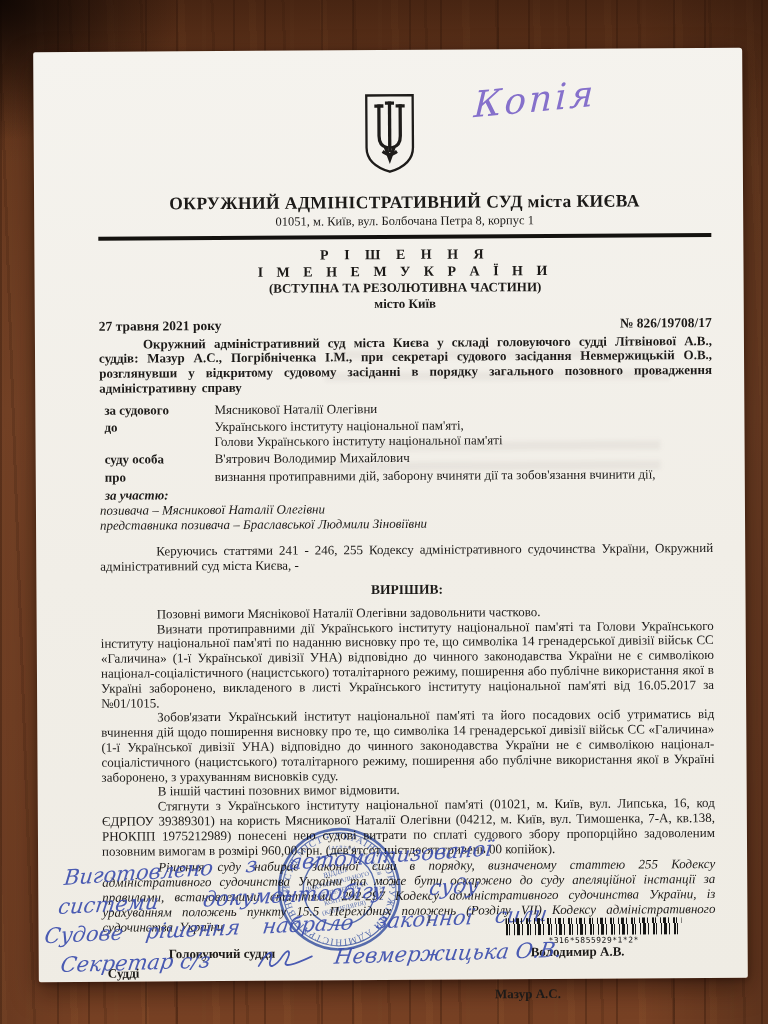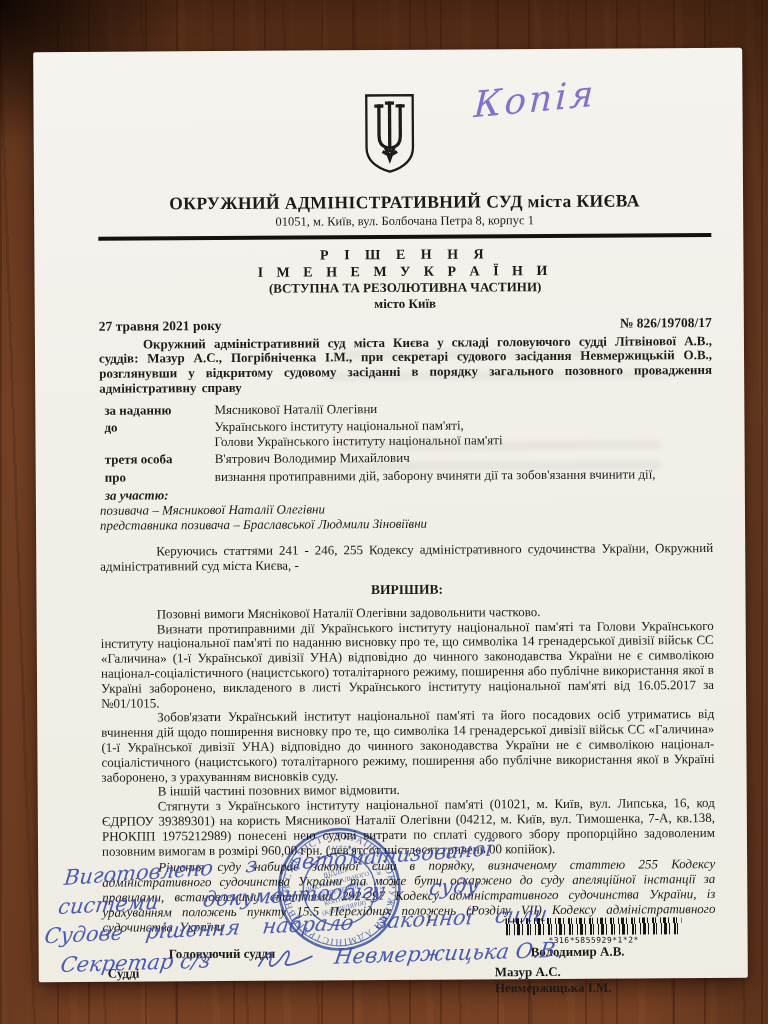--- a/index.html
+++ b/index.html
@@ -56,21 +56,21 @@
   .participants .plabel{font-weight:bold;padding-left:5px;}
   .preamble{margin-top:12px;text-align:justify;text-indent:56px;}
   .decided{Text-align:center;font-weight:bold;font-size:13.5px;margin:10px 0 8px 0;text-align:center;}
   .rp{text-align:justify;text-indent:56px;margin:0;}
   .appeal{font-style:italic;text-align:justify;text-indent:56px;word-spacing:3px;margin-top:2px;}
   
   .sig1{display:flex;margin-top:8px;font-weight:bold;}
   .sig1 .s-lbl{margin-left:66px;width:362px;}
   .sig2{display:flex;margin-top:4px;font-weight:bold;}
   .sig2 .s-lbl{margin-left:5px;width:387px;}
-  .sig2 .names div{line-height:16px;}
+  .sig2 .names div{line-height:16px;margin-top:22px;}
   
   .copy-note{
     position:absolute;left:440px;top:26px;width:200px;
     font-family:"DejaVu Serif",serif;font-style:italic;
     font-size:36px;color:#7a63c8;letter-spacing:3px;
     transform:rotate(-5deg) skewX(-8deg);opacity:.9;
   }
   .hand{
     position:absolute;font-family:"DejaVu Serif",serif;font-style:italic;
     color:#3d4fae;font-size:21px;white-space:nowrap;opacity:.92;
@@ -133,32 +133,32 @@
 
     <div class="meta-row">
       <span>27 травня 2021 року</span>
       <span>№ 826/19708/17</span>
     </div>
 
     <p class="intro" style="margin:3px 0 0 0;">Окружний адміністративний суд міста Києва у складі головуючого судді Літвінової А.В., суддів: Мазур А.С., Погрібніченка І.М., при секретарі судового засідання Невмержицькій О.В., розглянувши у відкритому судовому засіданні в порядку загального позовного провадження адміністративну справу</p>
 
     <div class="case-rows">
       <div class="crow">
-        <span class="lbl">за наданню</span>
+        <span class="lbl">за судового</span>
         <span class="val">Мясникової Наталії Олегівни</span>
       </div>
       <div class="crow">
         <span class="lbl">до</span>
         <span class="val">
           <div>Українського інституту національної пам'яті,</div>
           <div>Голови Українського інституту національної пам'яті</div>
         </span>
       </div>
       <div class="crow">
-        <span class="lbl">третя особа</span>
+        <span class="lbl">суду особа</span>
         <span class="val">В'ятрович Володимир Михайлович</span>
       </div>
       <div class="crow">
         <span class="lbl">про</span>
         <span class="val">визнання протиправними дій, заборону вчиняти дії та зобов'язання вчинити  дії,</span>
       </div>
     </div>
 
     <div class="participants">
       <div class="plabel">за участю:</div>

